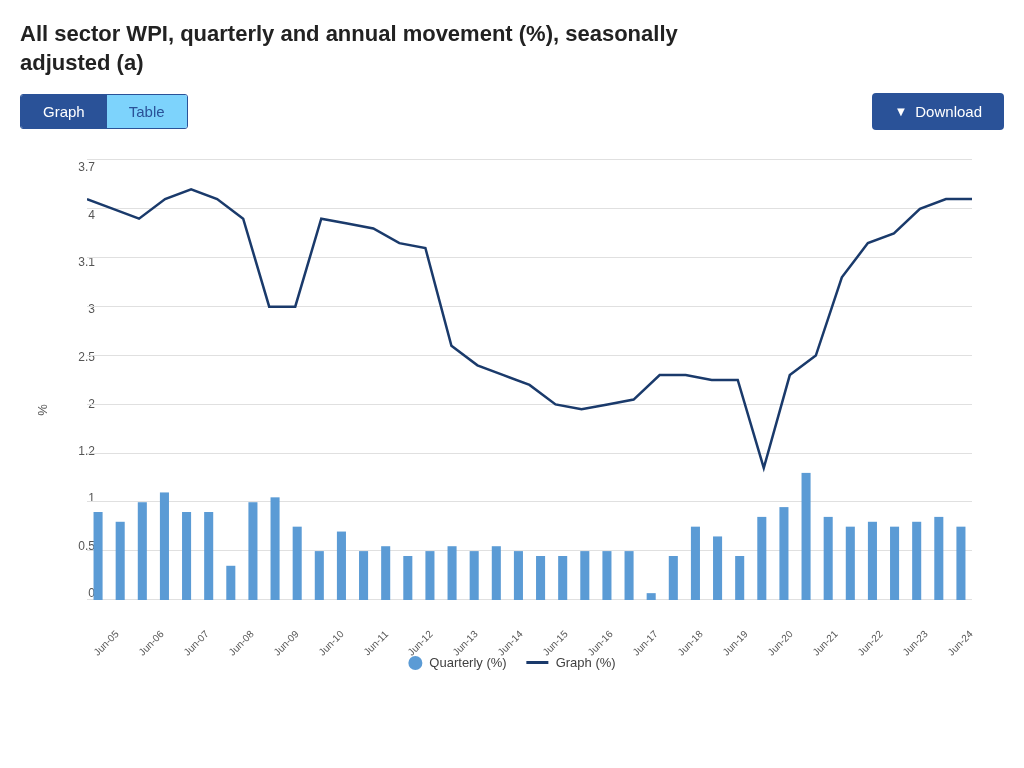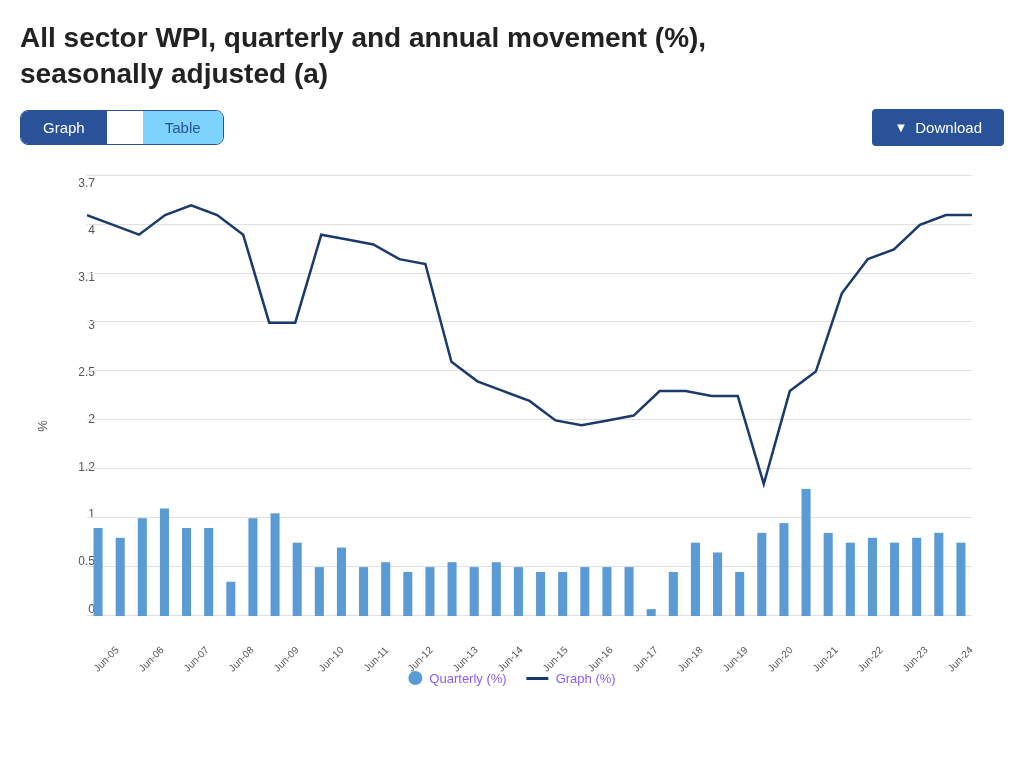--- a/index.html
+++ b/index.html
@@ -4,39 +4,38 @@
   <style>
     * { box-sizing: border-box; margin: 0; padding: 0; }
     body {
       font-family: Arial, sans-serif;
       background: #fff;
       padding: 20px;
       width: 1024px;
       min-height: 768px;
     }
     .page-title {
-      font-size: 28px;
+      font-size: 22px;
       font-weight: bold;
       color: #222;
       margin-bottom: 16px;
       line-height: 1.3;
       max-width: 700px;
     }
     .toolbar {
       display: flex;
       justify-content: space-between;
       align-items: center;
       margin-bottom: 20px;
     }
     .tab-group {
       display: flex;
       border: 1.5px solid #2a5298;
-      border-radius: 8px;
+      border-radius: 3px;
       overflow: hidden;
-      gap: 36px;
     }
     .tab-btn {
       padding: 8px 22px;
       font-size: 15px;
       cursor: pointer;
       border: none;
       outline: none;
       font-weight: 500;
     }
     .tab-btn.active {
@@ -130,21 +129,21 @@
     }
     .legend {
       position: absolute;
       bottom: 0px;
       left: 50%;
       transform: translateX(-50%);
       display: flex;
       align-items: center;
       gap: 20px;
       font-size: 13px;
-      color: #8b5cf6;
+      color: #404040;
     }
     .legend-item {
       display: flex;
       align-items: center;
       gap: 7px;
     }
     .legend-circle {
       width: 14px;
       height: 14px;
       border-radius: 50%;

